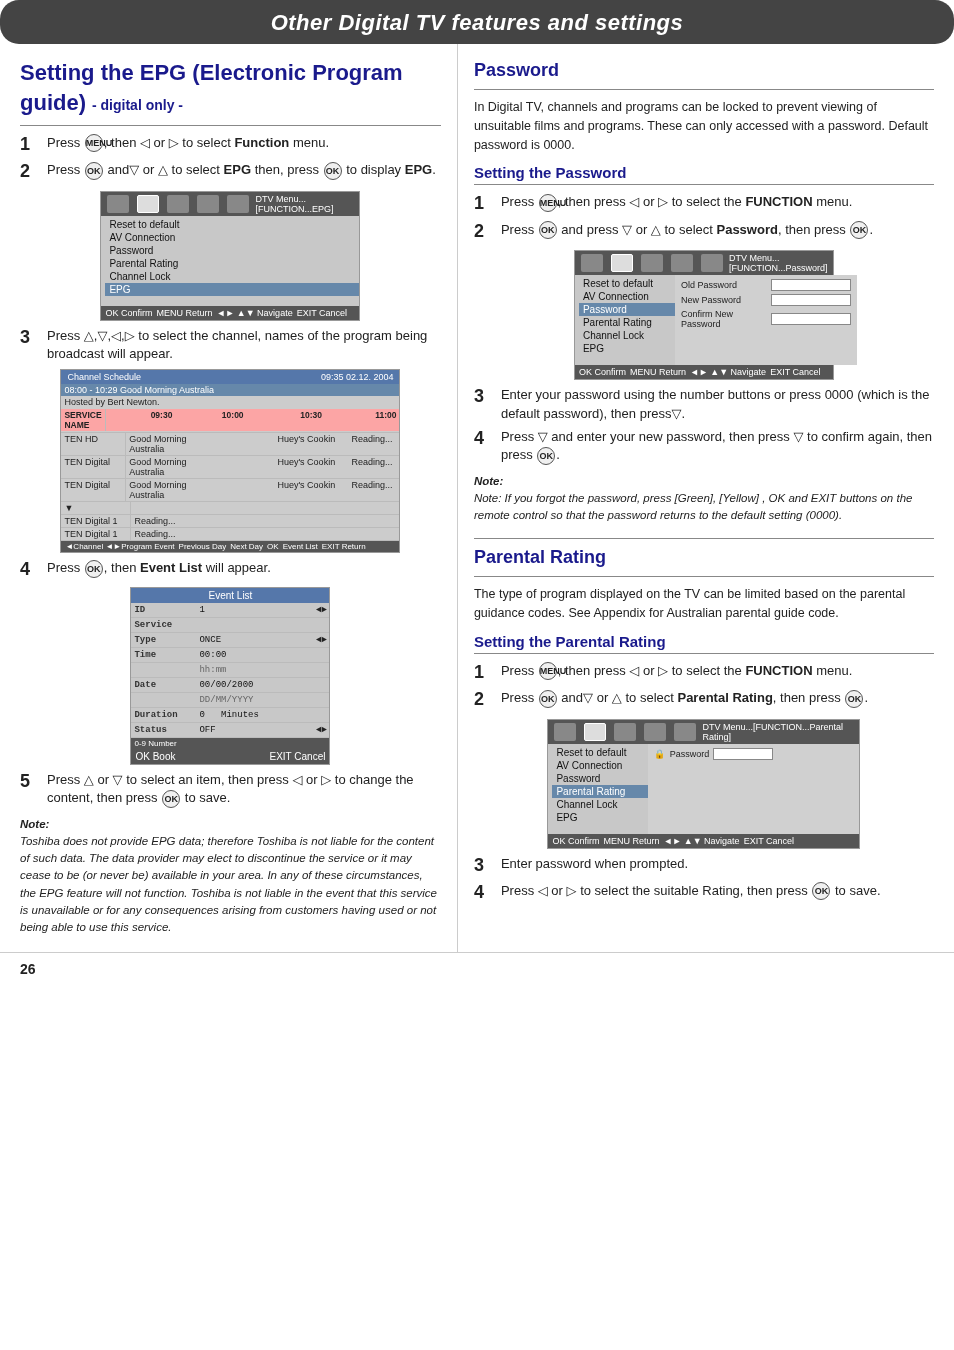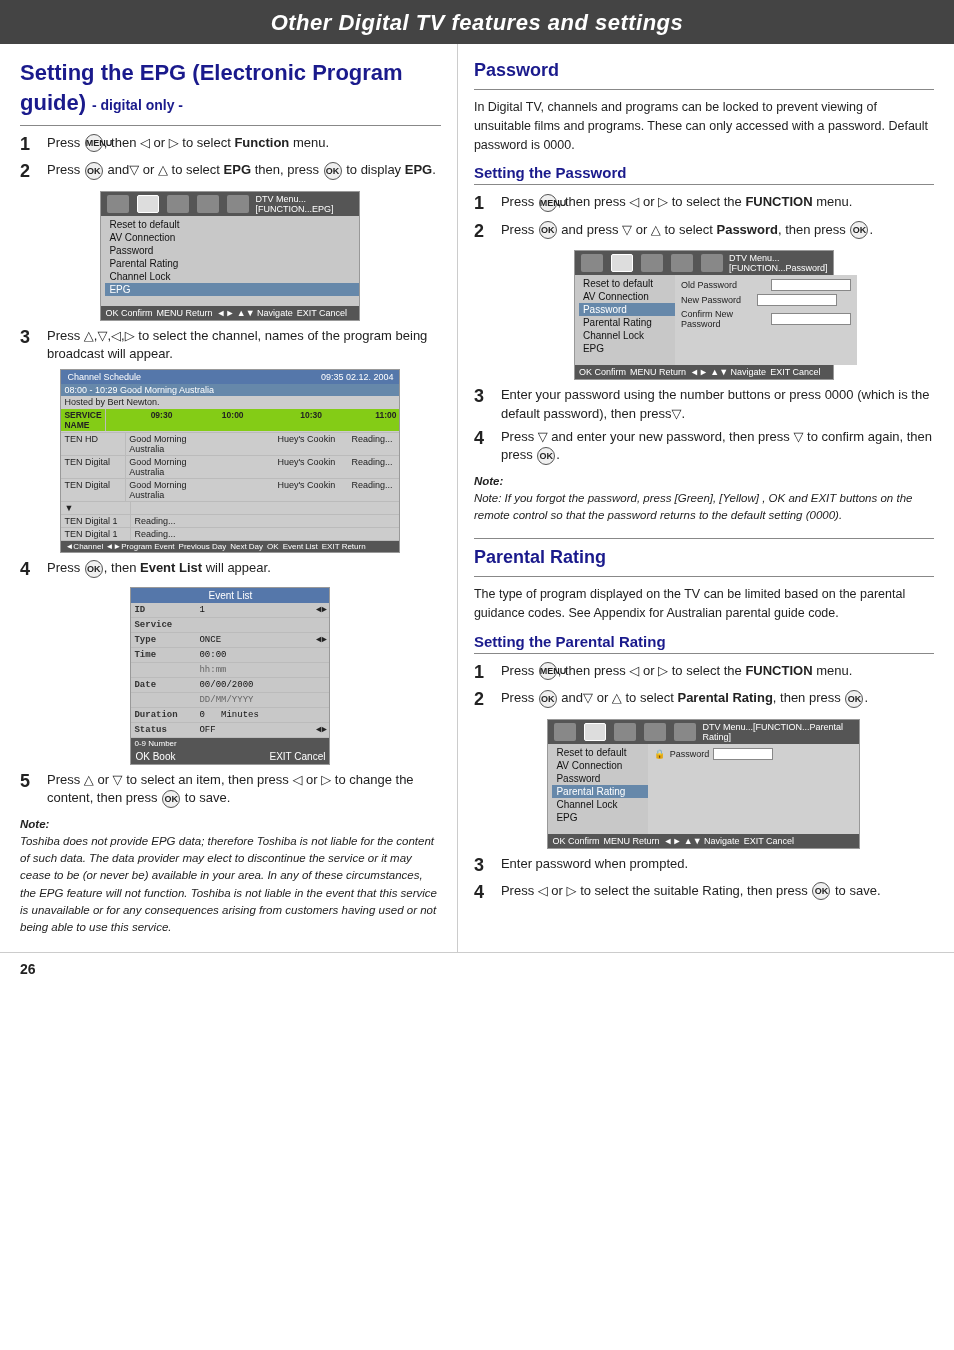--- a/index.html
+++ b/index.html
@@ -8,20 +8,21 @@
       min-height: 1350px;
       background: #fff;
       font-family: Arial, Helvetica, sans-serif;
       font-size: 13px;
       color: #222;
     }
     .page-header {
       background: #444;
       text-align: center;
       padding: 10px 0 8px;
+      border-radius: 19px;
     }
     .page-header h1 {
       color: #fff;
       font-size: 22px;
       font-style: italic;
       font-weight: bold;
       letter-spacing: 0.5px;
     }
     .main-content {
       display: flex;
@@ -182,21 +183,21 @@
     .schedule-row {
       display: flex;
       border-bottom: 1px solid #bbb;
       font-size: 9px;
     }
     .schedule-row div {
       padding: 1px 3px;
     }
     .schedule-header-row {
       display: flex;
-      background: #84cc16;
+      background: #fca5a5;
       font-weight: bold;
       font-size: 8.5px;
       gap: 42px;
     }
     .schedule-header-row div {
       padding: 1px 3px;
     }
     .schedule-channel {
       width: 70px;
       border-right: 1px solid #bbb;
@@ -570,21 +571,21 @@
             <div>Parental Rating</div>
             <div>Channel Lock</div>
             <div>EPG</div>
           </div>
           <div style="flex:1; background:#d0d0d0; padding:4px 6px;">
             <div style="display:flex; align-items:center; margin-bottom:3px; font-size:9px;">
               <span style="width:90px;">Old Password</span>
               <span class="input-field"></span>
             </div>
             <div style="display:flex; align-items:center; margin-bottom:3px; font-size:9px;">
-              <span style="width:76px;">New Password</span>
+              <span style="width:90px;">New Password</span>
               <span class="input-field"></span>
             </div>
             <div style="display:flex; align-items:center; margin-bottom:3px; font-size:9px;">
               <span style="width:90px;">Confirm New Password</span>
               <span class="input-field"></span>
             </div>
           </div>
         </div>
         <div class="menu-footer">
           <span>OK Confirm</span>

